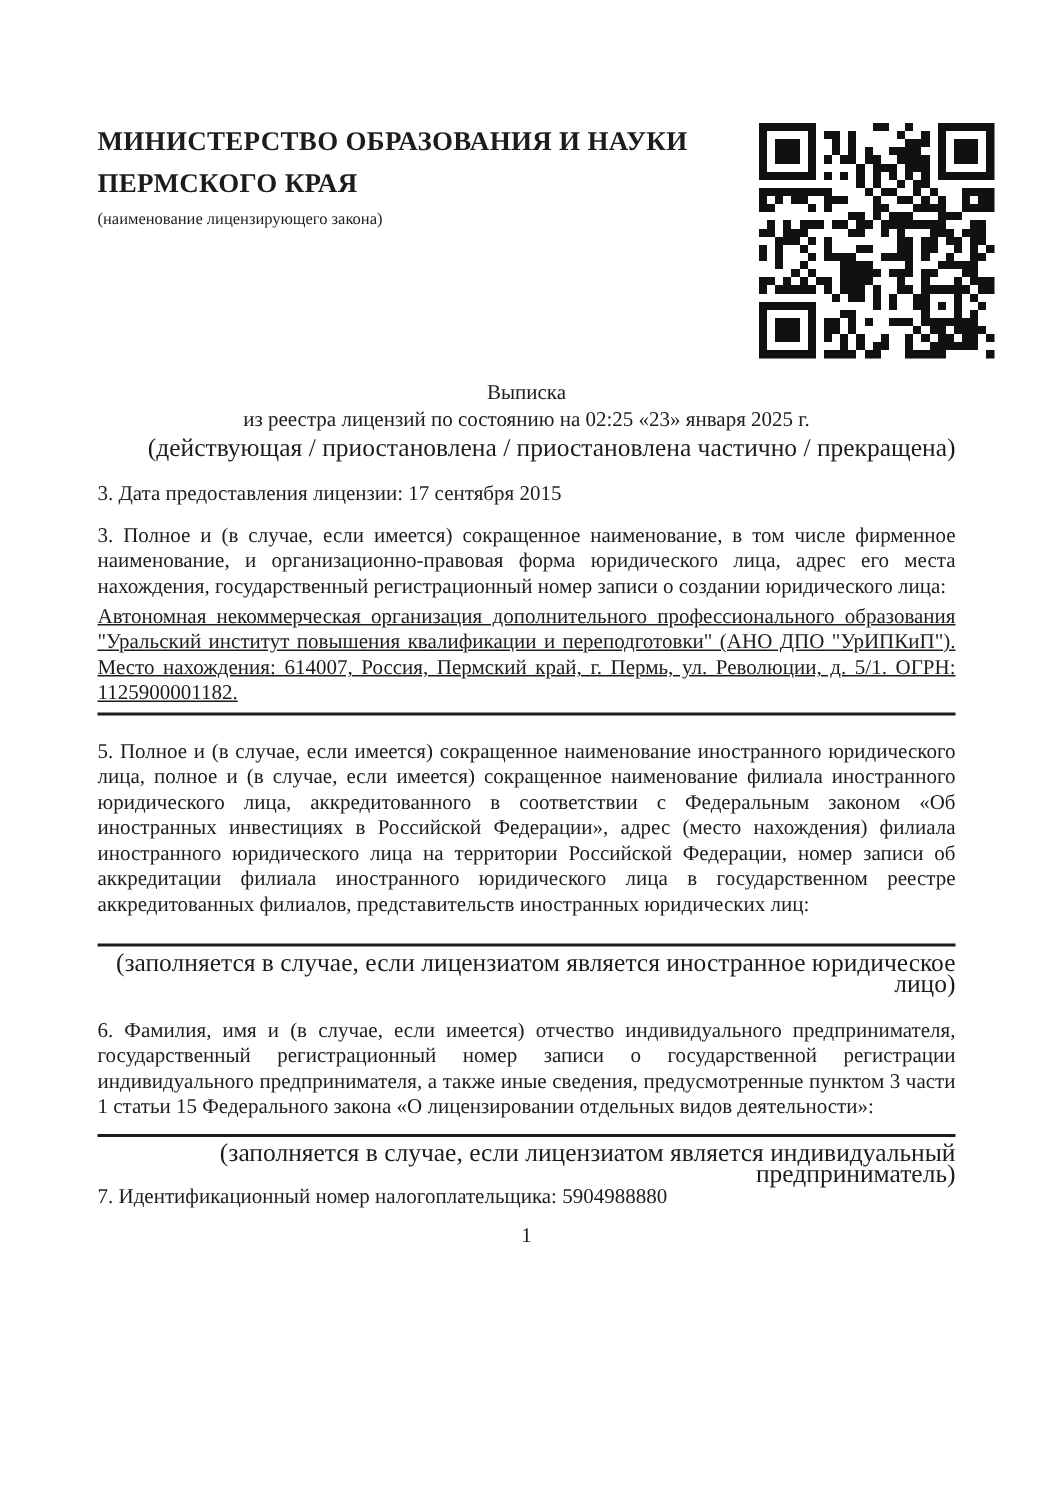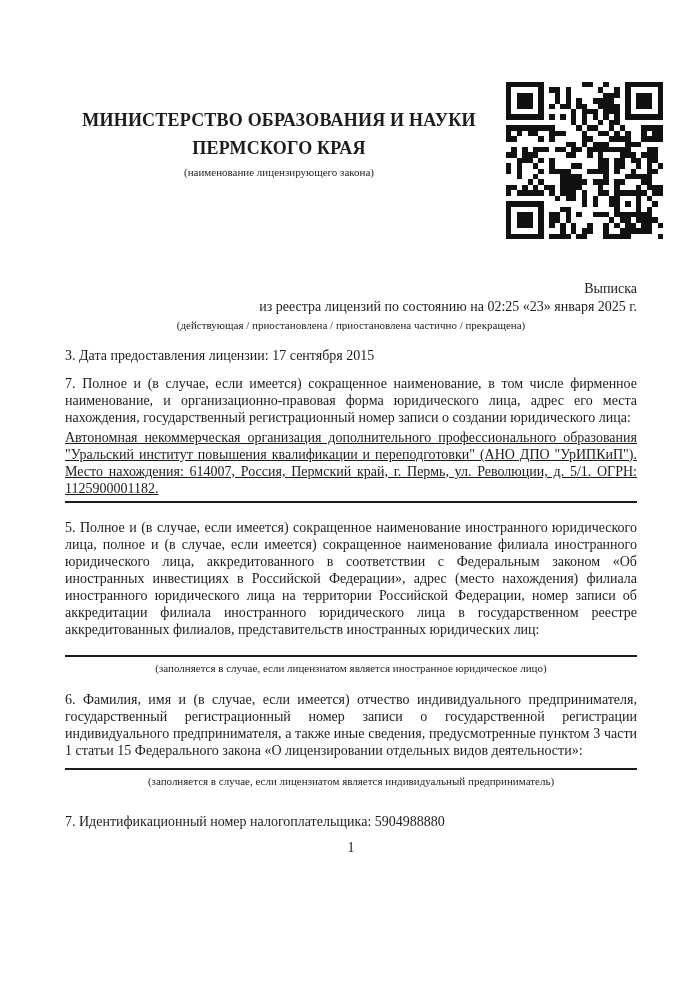--- a/index.html
+++ b/index.html
@@ -12,63 +12,63 @@
     font-family:"Liberation Serif","DejaVu Serif",serif;
     overflow:hidden;
   }
   .qr{
     position:absolute;
     left:506px;top:82px;
     width:157px;height:157px;
   }
   .qr svg{width:100%;height:100%;shape-rendering:crispEdges;}
   .header{
-    padding-top:106px;
+    padding-top:80px;
     margin-left:65px;
     width:428px;
-    text-align:center;
+    text-align:left;
   }
   .ministry{
     font-size:18px;
     font-weight:bold;
     line-height:28px;
     letter-spacing:.2px;
   }
   .header-caption{
     font-size:11px;
     line-height:14px;
     margin-top:3px;
   }
   .content{
     margin-left:65px;
     width:572px;
   }
   .doc-title{
     margin-top:101px;
-    text-align:right;
+    text-align:center;
     font-size:14px;
     line-height:18px;
   }
   .item{
     font-size:14px;
     line-height:17px;
   }
   .just{text-align:justify;}
   .m-item1{margin-top:28px;}
   .m-item2{margin-top:19px;}
   .m-item3{margin-top:15px;}
   .m-item4{margin-top:11px;}
   .m-answer4{margin-top:3px;text-decoration:underline;}
   .m-item5{margin-top:16px;}
   .m-item6{margin-top:16px;}
-  .m-item7{margin-top:25px;}
+  .m-item7{}
   .note{
-    font-size:11px;
+    font-size:17px;
     line-height:14px;
-    text-align:center;
+    text-align:right;
   }
   .m-note1{margin-top:2px;}
   .m-note{margin-top:4px;}
   .rule{
     border:none;
     border-top:2px solid #1c1c1c;
     margin:0;
     width:100%;
   }
   .m-rule1{margin-top:4px;}
@@ -524,21 +524,21 @@
     <div class="doc-title">
       <div>Выписка</div>
       <div>из реестра лицензий по состоянию на 02:25 «23» января 2025 г.</div>
     </div>
 
     <div class="note m-note1">(действующая / приостановлена / приостановлена частично / прекращена)</div>
 
 
     <div class="item m-item3">3. Дата предоставления лицензии: 17 сентября 2015</div>
 
-    <div class="item just m-item4">7. Полное и (в случае, если имеется) сокращенное наименование, в том числе фирменное наименование, и организационно-правовая форма юридического лица, адрес его места нахождения, государственный регистрационный номер записи о создании юридического лица:</div>
+    <div class="item just m-item4">3. Полное и (в случае, если имеется) сокращенное наименование, в том числе фирменное наименование, и организационно-правовая форма юридического лица, адрес его места нахождения, государственный регистрационный номер записи о создании юридического лица:</div>
     <div class="item just m-answer4">Автономная некоммерческая организация дополнительного профессионального образования "Уральский институт повышения квалификации и переподготовки" (АНО ДПО "УрИПКиП"). Место нахождения: 614007, Россия, Пермский край, г. Пермь, ул. Революции, д. 5/1. ОГРН: 1125900001182.</div>
     <hr class="rule m-rule1">
 
     <div class="item just m-item5">5. Полное и (в случае, если имеется) сокращенное наименование иностранного юридического лица, полное и (в случае, если имеется) сокращенное наименование филиала иностранного юридического лица, аккредитованного в соответствии с Федеральным законом «Об иностранных инвестициях в Российской Федерации», адрес (место нахождения) филиала иностранного юридического лица на территории Российской Федерации, номер записи об аккредитации филиала иностранного юридического лица в государственном реестре аккредитованных филиалов, представительств иностранных юридических лиц:</div>
     <hr class="rule m-rule2">
     <div class="note m-note">(заполняется в случае, если лицензиатом является иностранное юридическое лицо)</div>
 
     <div class="item just m-item6">6. Фамилия, имя и (в случае, если имеется) отчество индивидуального предпринимателя, государственный регистрационный номер записи о государственной регистрации индивидуального предпринимателя, а также иные сведения, предусмотренные пунктом 3 части 1 статьи 15 Федерального закона «О лицензировании отдельных видов деятельности»:</div>
     <hr class="rule m-rule3">
     <div class="note m-note">(заполняется в случае, если лицензиатом является индивидуальный предприниматель)</div>

